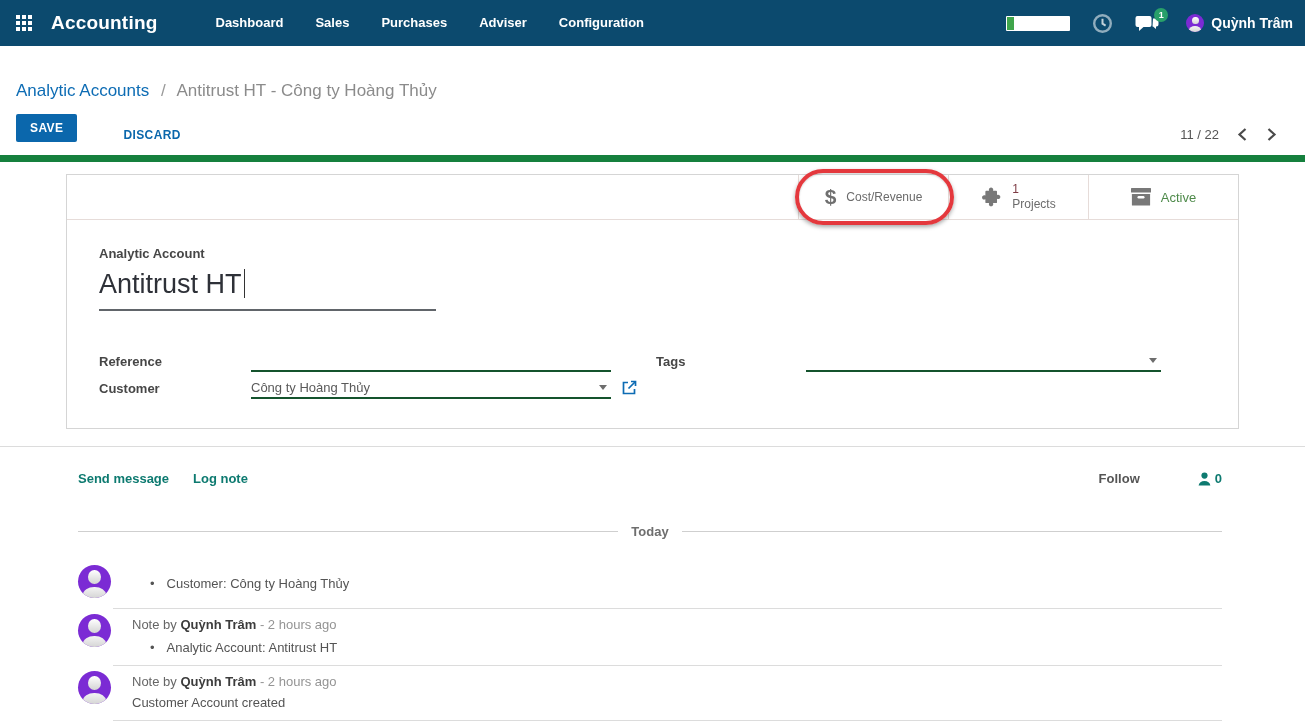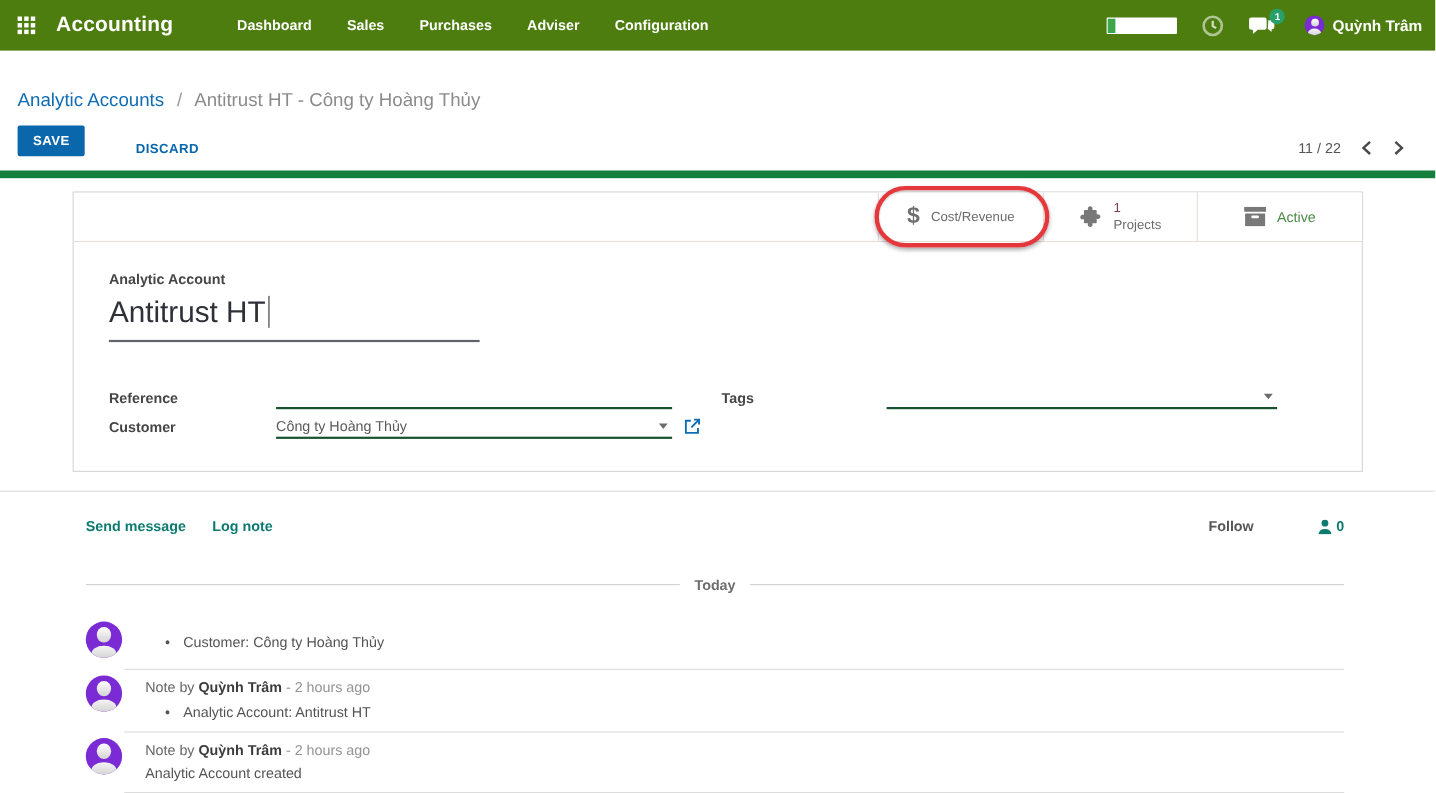--- a/index.html
+++ b/index.html
@@ -1,20 +1,20 @@
 <!DOCTYPE html>
 <html><head>
 <meta charset="utf-8">
 <style>
   * { margin:0; padding:0; box-sizing:border-box; }
   html,body { width:1305px; height:721px; background:#fff; overflow:hidden;
               font-family:"Liberation Sans", sans-serif; }
 
   
-  .navbar { height:46px; background:#4d7c0f; display:flex; align-items:center; padding:0 12px; }
+  .navbar { height:46px; background:#0c4a6e; display:flex; align-items:center; padding:0 12px; }
   .apps-grid { display:grid; grid-template-columns:repeat(3,4px); grid-template-rows:repeat(3,4px);
                gap:2px; margin-left:4px; cursor:pointer; }
   .apps-grid span { background:#fff; }
   .brand { color:#fff; font-size:19px; font-weight:bold; margin-left:19px; letter-spacing:.2px; cursor:pointer; }
   .top-menu { display:flex; margin-left:42px; }
   .top-menu .menu-item { color:#fff; font-size:13px; font-weight:600; padding:0 16px; line-height:46px; cursor:pointer; }
   .nav-right { margin-left:auto; display:flex; align-items:center; }
   .timer-box { width:64px; height:15px; background:#fff; border-radius:1px; display:flex; align-items:center; }
   .timer-fill { width:7px; height:13px; margin-left:1px; background:#3fa54b; }
   .clock-wrap { margin-left:22px; display:flex; }
@@ -295,18 +295,18 @@
     <div class="msg-divider"></div>
 
     <div class="message">
       <span class="avatar big"></span>
       <div class="msg-content">
         <div class="msg-heading">
           <span>Note by</span>
           <span class="msg-author">Quỳnh Trâm</span>
           <span class="msg-time">- 2 hours ago</span>
         </div>
-        <div class="msg-body">Analytic Account created</div>
+        <div class="msg-body">Customer Account created</div>
       </div>
     </div>
     <div class="msg-divider"></div>
   </div>
 </div>
 
 </body></html>

